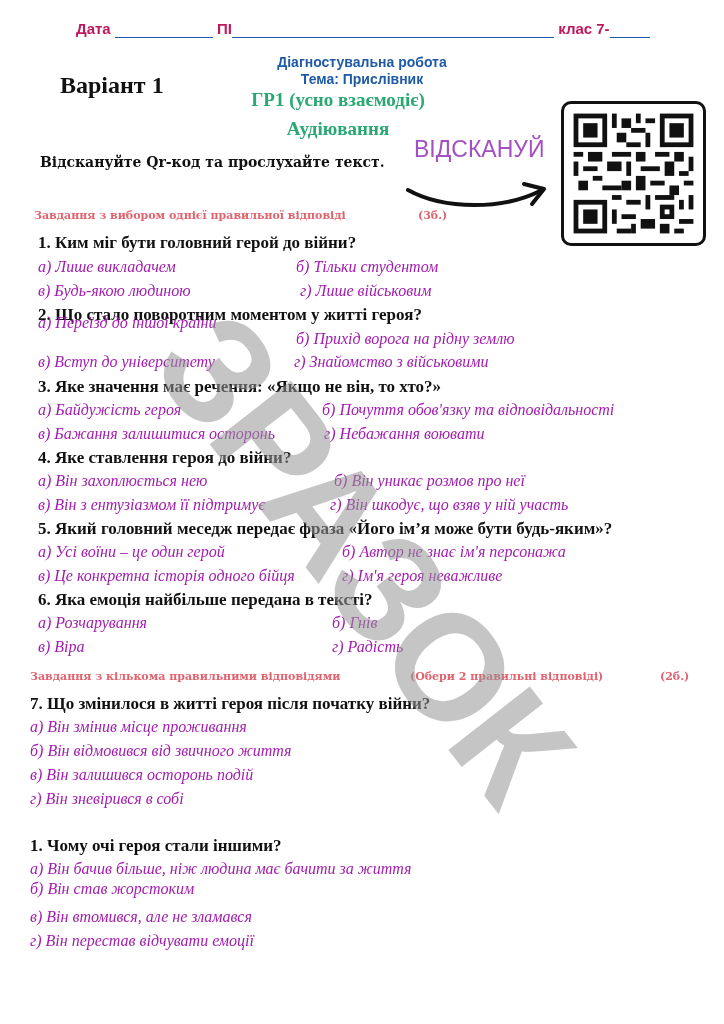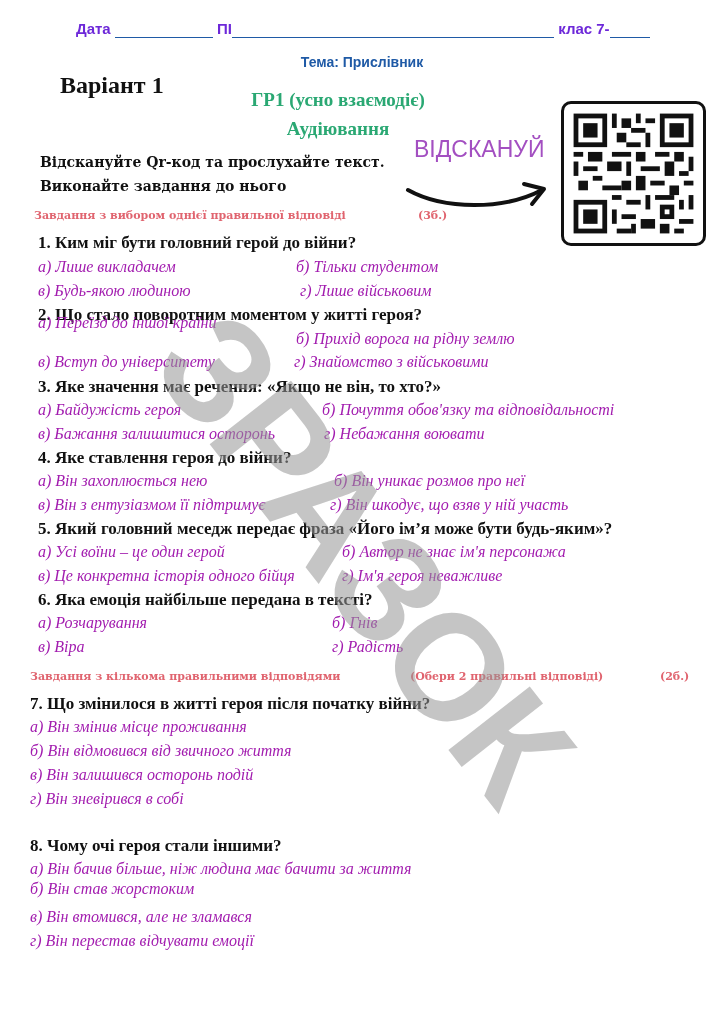--- a/index.html
+++ b/index.html
@@ -1,18 +1,18 @@
 <!DOCTYPE html>
 <html><head>
 <meta charset="utf-8">
 <style>
   html, body { margin: 0; padding: 0; background: #ffffff; }
   body { width: 724px; height: 1024px; position: relative; overflow: hidden; font-family: "DejaVu Serif", serif; color: #111; }
   .abs { position: absolute; white-space: nowrap; }
-  .hdr { font-family: "Liberation Sans", sans-serif; font-weight: bold; color: #6d28d9; font-size: 15px; }
+  .hdr { font-family: "Liberation Sans", sans-serif; font-weight: bold; color: #be185d; font-size: 15px; }
   .hdr u { text-decoration: none; border-bottom: 1px solid #1f5aa6; display: inline-block; }
   .subtitle { font-family: "Liberation Sans", sans-serif; font-weight: bold; color: #1f5aa6; font-size: 14px; text-align: center; width: 240px; line-height: 17px; }
   .variant { font-family: "Liberation Serif", serif; font-weight: bold; font-size: 24px; color: #111; }
   .green { font-family: "Liberation Serif", serif; font-weight: bold; color: #2aa873; font-size: 19px; text-align: center; width: 240px; }
   .scan { font-family: "Liberation Sans", sans-serif; color: #a34fc1; font-size: 23px; }
   .instr { font-family: "DejaVu Serif", serif; font-weight: bold; font-size: 14px; line-height: 24px; color: #111; }
   .section { font-family: "DejaVu Serif", serif; font-weight: bold; font-size: 11px; color: #e0646f; }
   .q { font-family: "Liberation Serif", serif; font-weight: bold; font-size: 17px; color: #111; }
   .a { font-family: "Liberation Serif", serif; font-style: italic; font-size: 16px; color: #a21caf; }
   .qr { position: absolute; left: 561px; top: 101px; width: 145px; height: 145px; border: 3px solid #111; border-radius: 10px; box-sizing: border-box; background: #fff; }
@@ -22,20 +22,21 @@
 <body>
 
 <div class="abs hdr" style="left:76px; top:20px;">
   <span>Дата</span>
   <u style="width:98px;">&nbsp;</u>
   <span>ПІ</span><u style="width:322px;">&nbsp;</u>
   <span>клас 7-</span><u style="width:40px;">&nbsp;</u>
 </div>
 
 <div class="abs subtitle" style="left:242px; top:54px;">
+  <div>Діагностувальна робота</div>
   <div>Тема: Прислівник</div>
 </div>
 
 <div class="abs variant" style="left:60px; top:72px;">Варіант 1</div>
 
 <div class="abs green" style="left:218px; top:89px;">ГР1 (усно взаємодіє)</div>
 <div class="abs green" style="left:218px; top:118px;">Аудіювання</div>
 
 <div class="abs scan" style="left:414px; top:136px;">ВІДСКАНУЙ</div>
 
@@ -101,21 +102,20 @@
       <rect x="11" y="26" width="3" height="1"></rect>
         <rect x="20" y="25" width="2" height="2"></rect>
         <rect x="23" y="26" width="2" height="1"></rect>
         <rect x="14" y="25" width="1" height="2"></rect>
     </g>
   </svg>
 </div>
 
 <div class="abs instr" style="left:40px; top:150px;">
   <div>Відскануйте Qr-код та прослухайте текст.</div>
-  <div>Виконайте завдання до нього</div>
 </div>
 
 <div class="abs section" style="left:34px; top:209px;">Завдання з вибором однієї правильної відповіді</div>
 <div class="abs section" style="left:418px; top:209px;">(3б.)</div>
 
 <div class="abs q" style="left:38px; top:233px;">1. Ким міг бути головний герой до війни?</div>
 <div class="abs a" style="left:38px; top:258px;">а) Лише викладачем</div>
 <div class="abs a" style="left:296px; top:258px;">б) Тільки студентом</div>
 <div class="abs a" style="left:38px; top:282px;">в) Будь-якою людиною</div>
 <div class="abs a" style="left:300px; top:282px;">г) Лише військовим</div>
@@ -153,19 +153,19 @@
 <div class="abs section" style="left:30px; top:670px;">Завдання з кількома правильними відповідями</div>
 <div class="abs section" style="left:410px; top:670px;">(Обери 2 правильні відповіді)</div>
 <div class="abs section" style="left:660px; top:670px;">(2б.)</div>
 
 <div class="abs q" style="left:30px; top:694px;">7. Що змінилося в житті героя після початку війни?</div>
 <div class="abs a" style="left:30px; top:718px;">а) Він змінив місце проживання</div>
 <div class="abs a" style="left:30px; top:742px;">б) Він відмовився від звичного життя</div>
 <div class="abs a" style="left:30px; top:766px;">в) Він залишився осторонь подій</div>
 <div class="abs a" style="left:30px; top:790px;">г) Він зневірився в собі</div>
 
-<div class="abs q" style="left:30px; top:836px;">8. Чому очі героя стали іншими?</div>
+<div class="abs q" style="left:30px; top:836px;">1. Чому очі героя стали іншими?</div>
 <div class="abs a" style="left:30px; top:860px;">а) Він бачив більше, ніж людина має бачити за життя</div>
 <div class="abs a" style="left:30px; top:880px;">б) Він став жорстоким</div>
 <div class="abs a" style="left:30px; top:908px;">в) Він втомився, але не зламався</div>
 <div class="abs a" style="left:30px; top:932px;">г) Він перестав відчувати емоції</div>
 
 <div class="watermark">ЗРАЗОК</div>
 
 </body></html>

